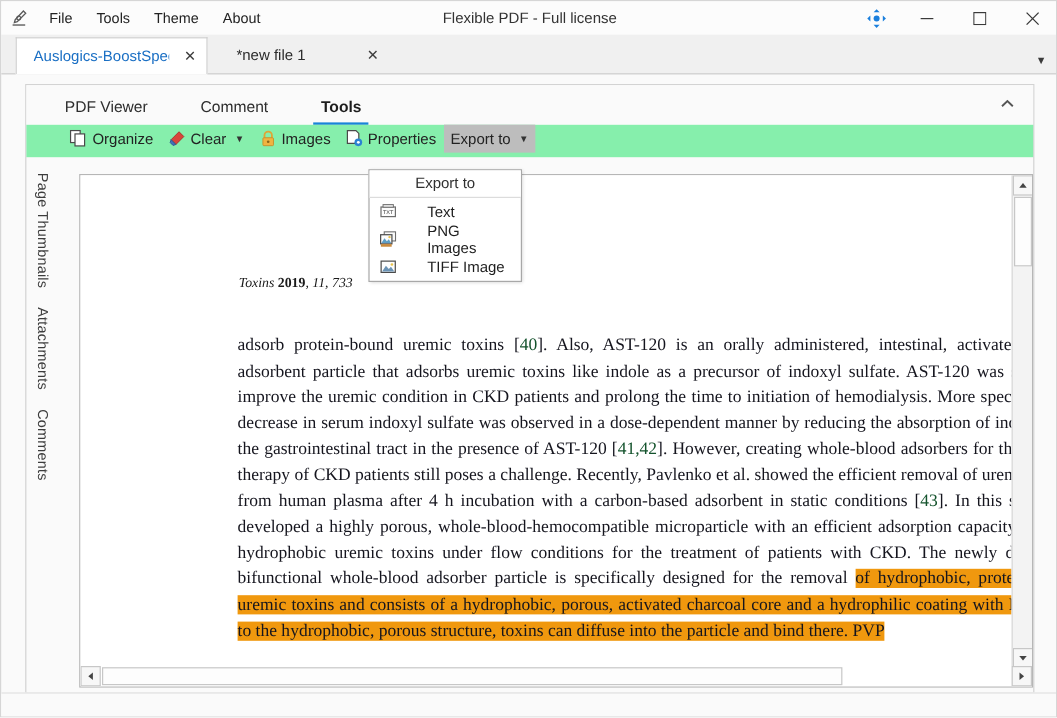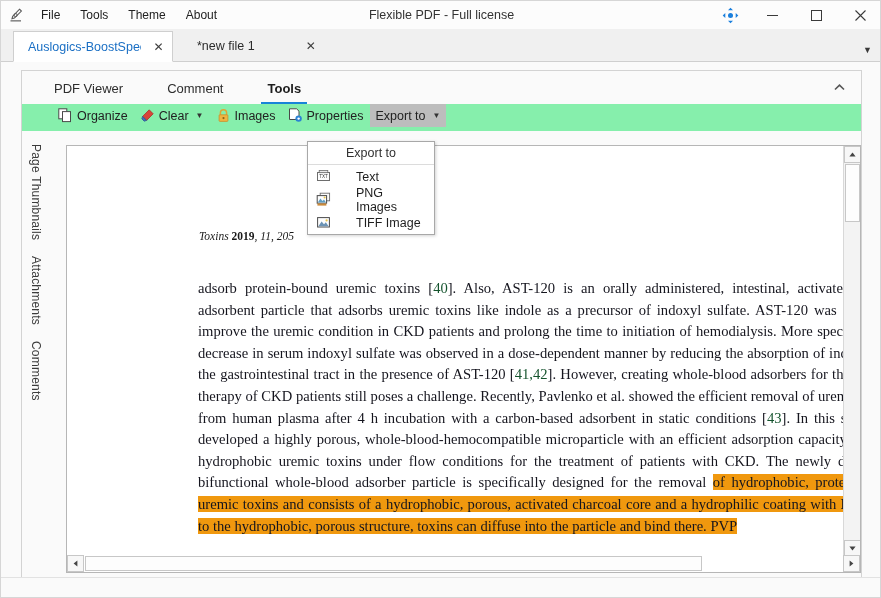--- a/index.html
+++ b/index.html
@@ -412,21 +412,21 @@
       <div class="vtab">Page Thumbnails</div>
       <div class="vtab">Attachments</div>
       <div class="vtab">Comments</div>
     </div>
 
     <div class="doc-viewport">
 
       <div class="page">
         <div class="page-header">
           <div class="ph-left">
-            <span>Toxins</span><span>&nbsp;</span><b>2019</b><span>, </span><span>11</span><span>, </span><span>205</span>
+            <span>Toxins</span><span>&nbsp;</span><b>2019</b><span>, </span><span>11</span><span>, </span><span>733</span>
           </div>
 
         </div>
 
         <div class="page-body"><span>adsorb protein-bound uremic toxins [</span><span class="ref">40</span><span>]. Also, AST-120 is an orally administered, intestinal, activated carbon adsorbent particle that adsorbs uremic toxins like indole as a precursor of indoxyl sulfate. AST-120 was shown to improve the uremic condition in CKD patients and prolong the time to initiation of hemodialysis. More specifically, a decrease in serum indoxyl sulfate was observed in a dose-dependent manner by reducing the absorption of indole from the gastrointestinal tract in the presence of AST-120 [</span><span class="ref">41,42</span><span>]. However, creating whole-blood adsorbers for the chronic therapy of CKD patients still poses a challenge. Recently, Pavlenko et al. showed the efficient removal of uremic toxins from human plasma after 4 h incubation with a carbon-based adsorbent in static conditions [</span><span class="ref">43</span><span>]. In this study, we developed a highly porous, whole-blood-hemocompatible microparticle with an efficient adsorption capacity towards hydrophobic uremic toxins under flow conditions for the treatment of patients with CKD. The newly developed bifunctional whole-blood adsorber particle is specifically designed for the removal </span><mark class="hl">of hydrophobic, protein-bound uremic toxins and consists of a hydrophobic, porous, activated charcoal core and a hydrophilic coating with PVP. Due to the hydrophobic, porous structure, toxins can diffuse into the particle and bind there. PVP</mark></div>
       </div>
 
       <div class="vscroll">
         <div class="arrow-up">
           <svg width="7" height="5" viewBox="0 0 7 5">

